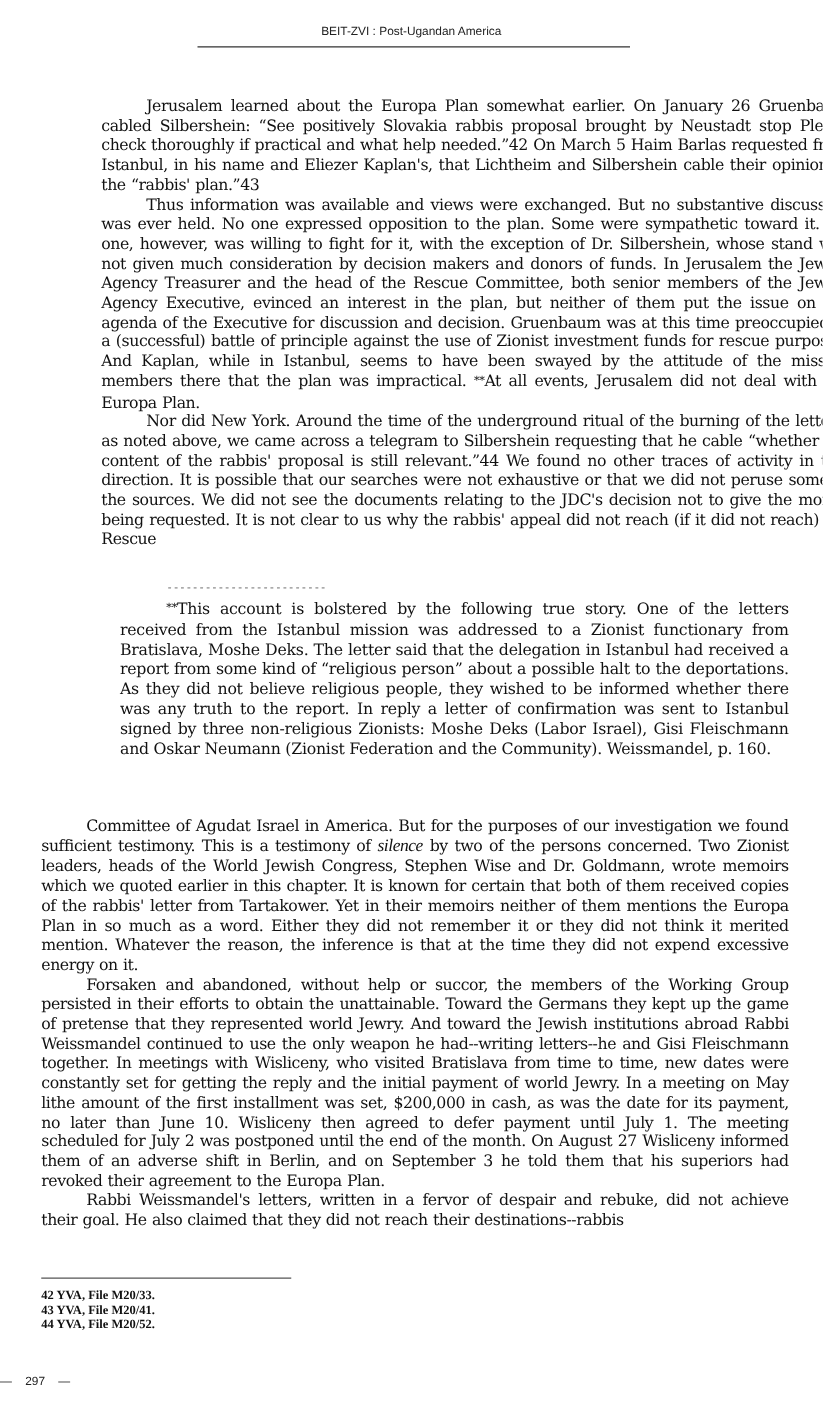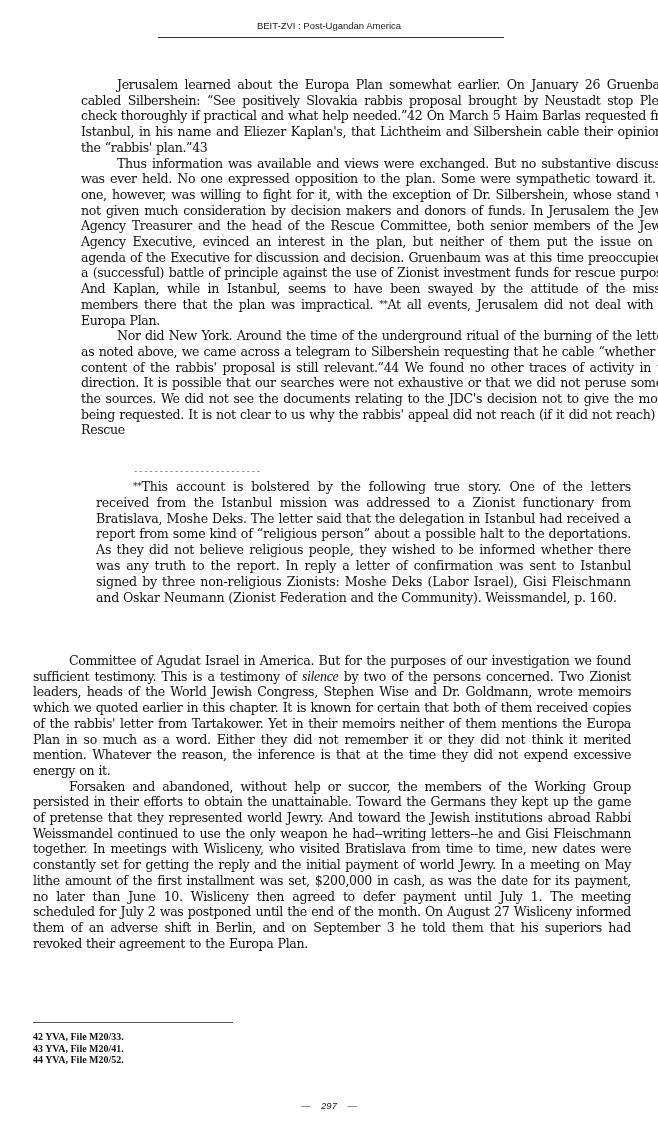--- a/index.html
+++ b/index.html
@@ -93,26 +93,24 @@
       line-height: 11.5px;
       color: #111;
       font-weight: bold;
     }
     .endnote { display: block; }
     .page-number {
       position: absolute;
       top: 1100px;
       left: 0;
       width: 658px;
-      text-align: center;
       font-family: "Liberation Sans", sans-serif;
       font-size: 9.5px;
       color: #222;
       word-spacing: 8px;
-      font-style: italic;
     }
   </style>
 </head>
 <body>
 
 <div class="running-header">BEIT-ZVI : Post-Ugandan America</div>
 <div class="header-rule"></div>
 
 <div class="body-text" id="block-top">
   <p>Jerusalem learned about the Europa Plan somewhat earlier. On January 26 Gruenbaum cabled Silbershein: “See positively Slovakia rabbis proposal brought by Neustadt stop Please check thoroughly if practical and what help needed.”42 On March 5 Haim Barlas requested from Istanbul, in his name and Eliezer Kaplan's, that Lichtheim and Silbershein cable their opinion of the “rabbis' plan.”43</p>
@@ -121,20 +119,21 @@
 </div>
 
 <div class="footnote-block">
   <div class="footnote-dashes">-------------------------</div>
   <p><span class="stars">**</span><span>This account is bolstered by the following true story. One of the letters received from the Istanbul mission was addressed to a Zionist functionary from Bratislava, Moshe Deks. The letter said that the delegation in Istanbul had received a report from some kind of “religious person” about a possible halt to the deportations. As they did not believe religious people, they wished to be informed whether there was any truth to the report. In reply a letter of confirmation was sent to Istanbul signed by three non-religious Zionists: Moshe Deks (Labor Israel), Gisi Fleischmann and Oskar Neumann (Zionist Federation and the Community). Weissmandel, p. 160.</span></p>
 </div>
 
 <div class="body-text" id="block-bottom">
   <p><span>Committee of Agudat Israel in America. But for the purposes of our investigation we found sufficient testimony. This is a testimony of</span> <em>silence</em> <span>by two of the persons concerned. Two Zionist leaders, heads of the World Jewish Congress, Stephen Wise and Dr. Goldmann, wrote memoirs which we quoted earlier in this chapter. It is known for certain that both of them received copies of the rabbis' letter from Tartakower. Yet in their memoirs neither of them mentions the Europa Plan in so much as a word. Either they did not remember it or they did not think it merited mention. Whatever the reason, the inference is that at the time they did not expend excessive energy on it.</span></p>
   <p>Forsaken and abandoned, without help or succor, the members of the Working Group persisted in their efforts to obtain the unattainable. Toward the Germans they kept up the game of pretense that they represented world Jewry. And toward the Jewish institutions abroad Rabbi Weissmandel continued to use the only weapon he had--writing letters--he and Gisi Fleischmann together. In meetings with Wisliceny, who visited Bratislava from time to time, new dates were constantly set for getting the reply and the initial payment of world Jewry. In a meeting on May lithe amount of the first installment was set, $200,000 in cash, as was the date for its payment, no later than June 10. Wisliceny then agreed to defer payment until July 1. The meeting scheduled for July 2 was postponed until the end of the month. On August 27 Wisliceny informed them of an adverse shift in Berlin, and on September 3 he told them that his superiors had revoked their agreement to the Europa Plan.</p>
+  <p>Rabbi Weissmandel's letters, written in a fervor of despair and rebuke, did not achieve their goal. He also claimed that they did not reach their destinations--rabbis</p>
 </div>
 
 <div class="foot-rule"></div>
 <div class="endnotes">
   <span class="endnote">42 YVA, File M20/33.</span>
   <span class="endnote">43 YVA, File M20/41.</span>
   <span class="endnote">44 YVA, File M20/52.</span>
 </div>
 
 <div class="page-number">— 297 —</div>

